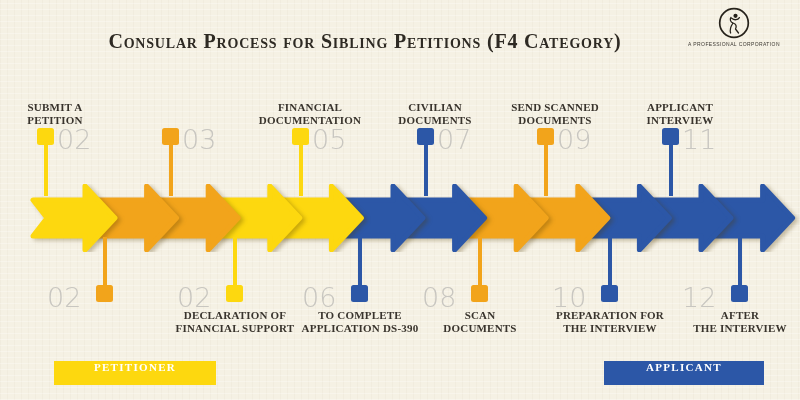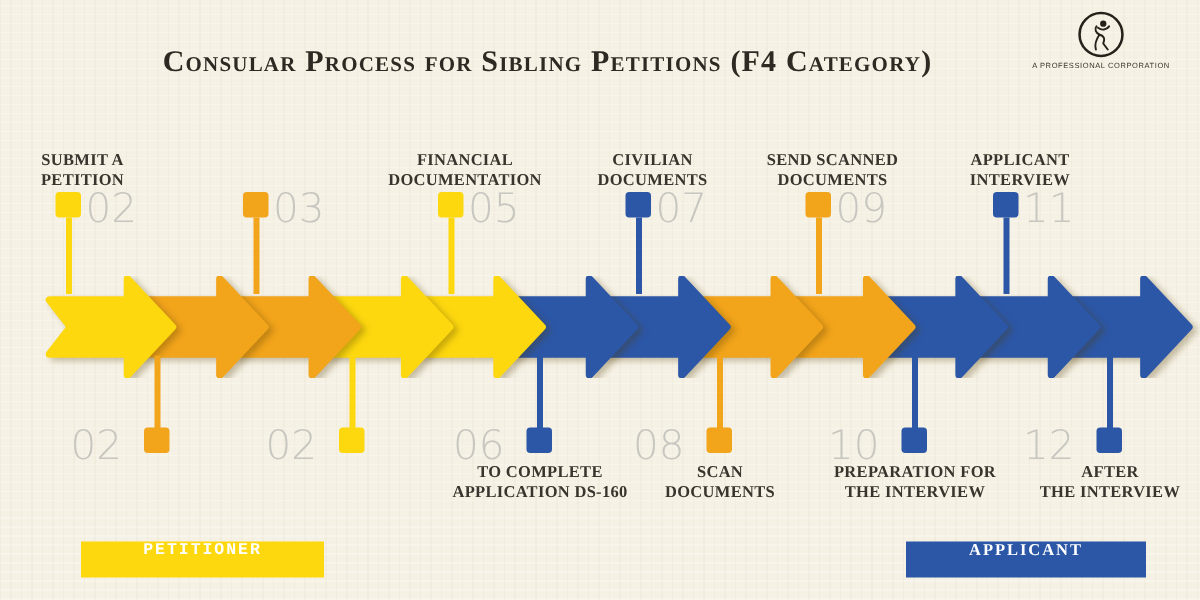--- a/index.html
+++ b/index.html
@@ -90,34 +90,36 @@
       </div>
       <div class="step" style="left: 110px; top: 95px;">
         <div class="sq" style="left:52px;top:33px;background:#F2A41B"></div>
         <div class="num" style="left:72px;top:31px">03</div>
         <div class="stem" style="left:59px;top:50px;height:51px;background:#F2A41B"></div>
       </div>
       <div class="step" style="left: 165px; top: 283px;">
         <div class="stem" style="left:68px;top:-46px;height:49px;background:#FDD80F"></div>
         <div class="num bnum" style="left:12px;top:1px">02</div>
         <div class="sq" style="left:61px;top:2px;background:#FDD80F"></div>
+        <div class="slabel blabel" style="top:26px">DECLARATION OF
+FINANCIAL SUPPORT</div>
       </div>
       <div class="step" style="left: 240px; top: 95px;">
         <div class="slabel">FINANCIAL
 DOCUMENTATION</div>
         <div class="sq" style="left:52px;top:33px;background:#FDD80F"></div>
         <div class="num" style="left:72px;top:31px">05</div>
         <div class="stem" style="left:59px;top:50px;height:51px;background:#FDD80F"></div>
       </div>
       <div class="step" style="left: 290px; top: 283px; text-decoration: underline;">
         <div class="stem" style="left:68px;top:-46px;height:49px;background:#2C57A7"></div>
         <div class="num bnum" style="left:12px;top:1px">06</div>
         <div class="sq" style="left:61px;top:2px;background:#2C57A7"></div>
         <div class="slabel blabel" style="top:26px">TO COMPLETE
-APPLICATION DS-160</div>
+APPLICATION DS-390</div>
       </div>
       <div class="step" style="left: 365px; top: 95px;">
         <div class="slabel">CIVILIAN
 DOCUMENTS</div>
         <div class="sq" style="left:52px;top:33px;background:#2C57A7"></div>
         <div class="num" style="left:72px;top:31px">07</div>
         <div class="stem" style="left:59px;top:50px;height:51px;background:#2C57A7"></div>
       </div>
       <div class="step" style="left: 410px; top: 283px;">
         <div class="stem" style="left:68px;top:-46px;height:49px;background:#F2A41B"></div>
@@ -149,16 +151,16 @@
       </div>
       <div class="step" style="left: 670px; top: 283px;">
         <div class="stem" style="left:68px;top:-46px;height:49px;background:#2C57A7"></div>
         <div class="num bnum" style="left:12px;top:1px">12</div>
         <div class="sq" style="left:61px;top:2px;background:#2C57A7"></div>
         <div class="slabel blabel" style="top:26px">AFTER
 THE INTERVIEW</div>
       </div>
     </div>
 
-  <div class="legend-box" style="left: 54px; width: 162px; background: rgb(253, 216, 15); font-family: Liberation Mono, monospace;">PETITIONER</div>
+  <div class="legend-box" style="left: 54px; width: 162px; background: rgb(253, 216, 15);">PETITIONER</div>
   <div class="legend-box" style="left: 604px; width: 160px; background: rgb(44, 87, 167);">APPLICANT</div>
 
 </div>
 
 </body></html>

